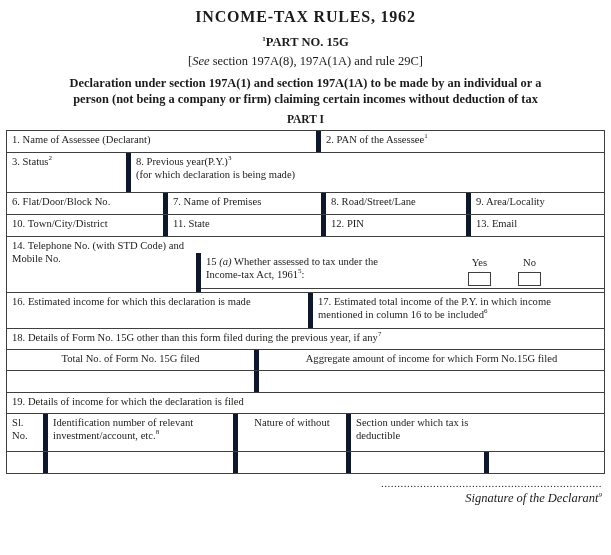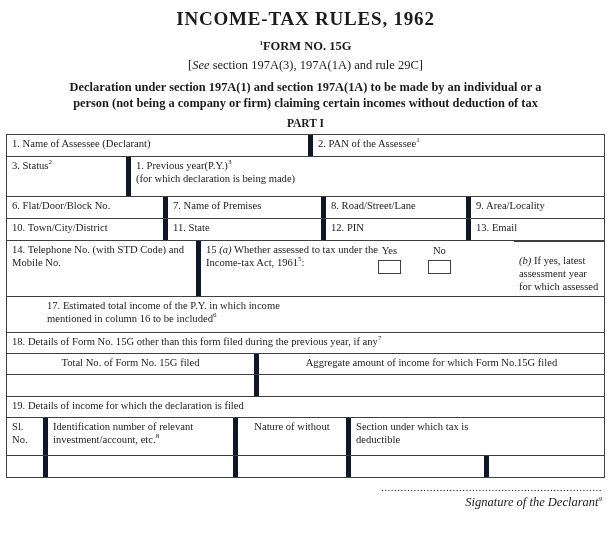--- a/index.html
+++ b/index.html
@@ -6,21 +6,21 @@
   html, body { width: 611px; height: 555px; }
   body {
     background: #ffffff;
     color: #1b1b1b;
     font-family: "Liberation Serif", serif;
   }
   .page { padding: 5px 6px 0 6px; }
 
   .title {
     text-align: center;
-    font-size: 19px;
+    font-size: 16px;
     font-weight: bold;
     letter-spacing: 0.8px;
     margin-top: 3px;
   }
   .form-no {
     text-align: center;
     font-size: 12.5px;
     font-weight: bold;
     margin-top: 9px;
   }
@@ -38,66 +38,66 @@
   sup { font-size: 7px; vertical-align: super; line-height: 0; }
   .it { font-style: italic; }
 
   .tbl {
     border: 1px solid #3f3f3f;
     margin-top: 5px;
     font-size: 10.6px;
     line-height: 1.25;
   }
   .row { display: flex; border-top: 1px solid #3f3f3f; }
-  .row:first-child { border-top: none; }
+  .row:first-child { border-top: none; gap: 8px; }
   .cell { border-left: 5px solid #0f172a; padding: 2px 5px; overflow: hidden; }
   .cell:first-child { border-left: none; }
   .c-center { text-align: center; }
 
-  .sub-col { display: flex; flex-direction: row; padding: 0; }
+  .sub-col { display: flex; flex-direction: column; padding: 0; margin-top: 16px; }
   .suba { display: flex; justify-content: space-between; padding: 2px 5px; height: 35px; }
   .subb { border-top: 1px solid #3f3f3f; padding: 12px 5px; flex: 1; }
 
   .yesno { display: flex; gap: 27px; margin-right: 58px; padding-top: 1px; }
   .chkcol { display: flex; flex-direction: column; align-items: center; gap: 3px; }
   .chkbox { width: 23px; height: 14px; border: 1px solid #3f3f3f; background: #fff; }
 
   .wrap-16 { display: block; max-width: 245px; }
-  .wrap-17 { display: block; max-width: 250px; margin-left: 35px; }
+  .wrap-17 { display: block; max-width: 250px; }
 
   .sig-block { text-align: right; padding-right: 3px; margin-top: 4px; }
   .dots { font-size: 11px; letter-spacing: 0.5px; line-height: 1; }
   .sig { font-size: 12.5px; font-style: italic; margin-top: 2px; }
 </style>
 </head>
 <body>
 
 <div class="page">
 
   <div class="title">INCOME-TAX RULES, 1962</div>
 
-  <div class="form-no"><sup>1</sup><span>FORM NO. 15G</span></div>
+  <div class="form-no"><sup>1</sup><span>PART NO. 15G</span></div>
 
-  <div class="sec-ref"><span>[</span><span class="it">See</span><span> section 197A(3), 197A(1A) and rule 29C]</span></div>
+  <div class="sec-ref"><span>[</span><span class="it">See</span><span> section 197A(8), 197A(1A) and rule 29C]</span></div>
 
   <div class="decl">Declaration under section 197A(1) and section 197A(1A) to be made by an individual or a person (not being a company or firm) claiming certain incomes without deduction of tax</div>
 
   <div class="part">PART I</div>
 
   <div class="tbl">
 
     <div class="row" style="height:21px">
       <div class="cell" style="width:301px">1. Name of Assessee (Declarant)</div>
       <div class="cell" style="flex:1"><span>2. PAN of the Assessee</span><sup>1</sup></div>
     </div>
 
     <div class="row" style="height:40px">
       <div class="cell" style="width:119px"><span>3. Status</span><sup>2</sup></div>
       <div class="cell" style="width:312px">
-        <div><span>1. Previous year(P.Y.)</span><sup>3</sup></div>
+        <div><span>8. Previous year(P.Y.)</span><sup>3</sup></div>
         <div>(for which declaration is being made)</div>
       </div>
     </div>
 
     <div class="row" style="height:22px">
       <div class="cell" style="width:156px">6. Flat/Door/Block No.</div>
       <div class="cell" style="width:158px">7. Name of Premises</div>
       <div class="cell" style="width:145px">8. Road/Street/Lane</div>
       <div class="cell" style="flex:1">9. Area/Locality</div>
     </div>
@@ -126,20 +126,23 @@
               <span>No</span>
               <span class="chkbox"></span>
             </div>
           </div>
         </div>
         <div class="subb"><span class="it">(b)</span><span> If yes, latest assessment year for which assessed</span></div>
       </div>
     </div>
 
     <div class="row" style="height:36px">
+      <div class="cell" style="width:301px">
+          <span class="wrap-16">16. Estimated income for which this declaration is made</span>
+        </div>
       <div class="cell" style="flex:1">
           <span class="wrap-17"><span>17. Estimated total income of the P.Y. in which income mentioned in column 16 to be included</span><sup>6</sup></span>
         </div>
     </div>
 
     <div class="row" style="height:21px">
       <div class="cell" style="flex:1"><span>18. Details of Form No. 15G other than this form filed during the previous year, if any</span><sup>7</sup></div>
     </div>
 
     <div class="row" style="height:21px">

